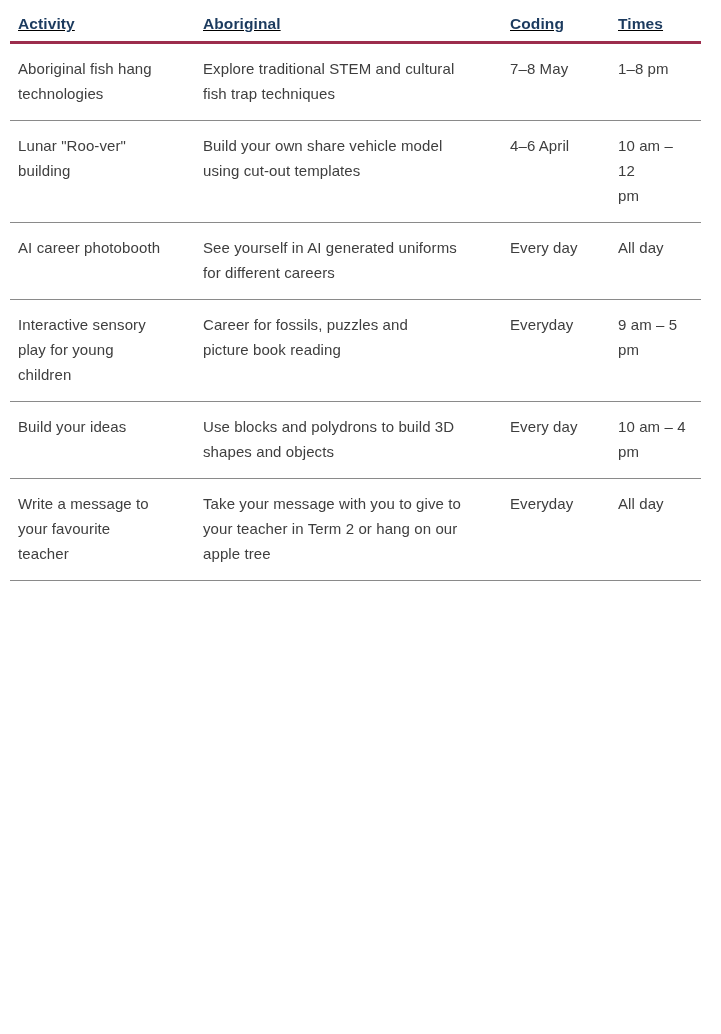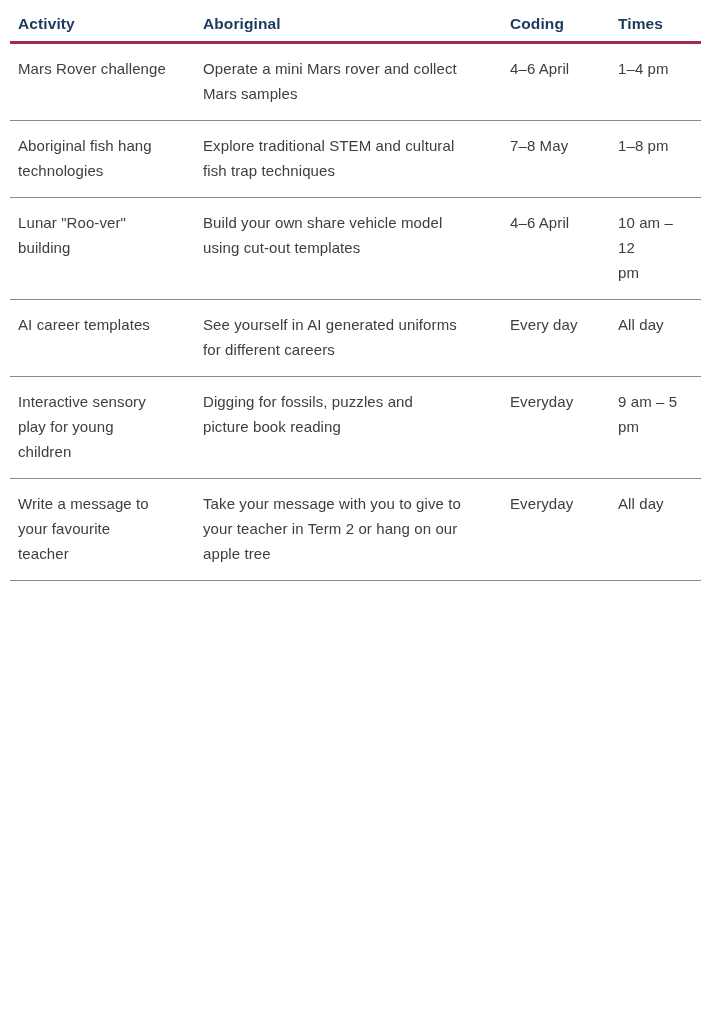--- a/index.html
+++ b/index.html
@@ -20,20 +20,21 @@
     width: 691px;
     margin: 4px 0 0 10px;
   }
   col.c-activity    { width: 185px; }
   col.c-description { width: 307px; }
   col.c-dates       { width: 108px; }
   col.c-times       { width: 91px;  }
 
   thead tr {
     border-bottom: 3px solid #9c2d4d;
+    text-decoration: underline;
   }
   th {
     text-align: left;
     vertical-align: top;
     font-size: 15.5px;
     font-weight: 700;
     line-height: 22px;
     color: #1b3a5e;
     padding: 9px 8px 6px 8px;
     letter-spacing: 0.1px;
@@ -65,58 +66,59 @@
   <thead>
     <tr>
       <th>Activity</th>
       <th>Aboriginal</th>
       <th>Coding</th>
       <th>Times</th>
     </tr>
   </thead>
   <tbody>
     <tr>
-      <td>Mars Rover challenge</td>
-      <td>Operate a mini Mars rover and collect
-Mars samples</td>
-      <td>4–6 April</td>
-      <td>1–4 pm</td>
-    </tr>
-    <tr>
       <td>Aboriginal fish hang
 technologies</td>
       <td>Explore traditional STEM and cultural
 fish trap techniques</td>
       <td>7–8 May</td>
       <td>1–8 pm</td>
     </tr>
     <tr>
       <td>Lunar "Roo-ver"
 building</td>
       <td>Build your own share vehicle model
 using cut-out templates</td>
       <td>4–6 April</td>
       <td>10 am – 12
 pm</td>
     </tr>
     <tr>
-      <td>AI career templates</td>
+      <td>AI career photobooth</td>
       <td>See yourself in AI generated uniforms
 for different careers</td>
       <td>Every day</td>
       <td>All day</td>
     </tr>
     <tr>
       <td>Interactive sensory
 play for young
 children</td>
-      <td>Digging for fossils, puzzles and
+      <td>Career for fossils, puzzles and
 picture book reading</td>
       <td>Everyday</td>
       <td>9 am – 5
+pm</td>
+    </tr>
+    <tr>
+      <td>Build your ideas</td>
+      <td>Use blocks and polydrons to build 3D
+shapes and objects</td>
+      <td>Every day</td>
+      <td>10 am – 4
 pm</td>
     </tr>
     <tr>
       <td>Write a message to
 your favourite
 teacher</td>
       <td>Take your message with you to give to
 your teacher in Term 2 or hang on our
 apple tree</td>
       <td>Everyday</td>

